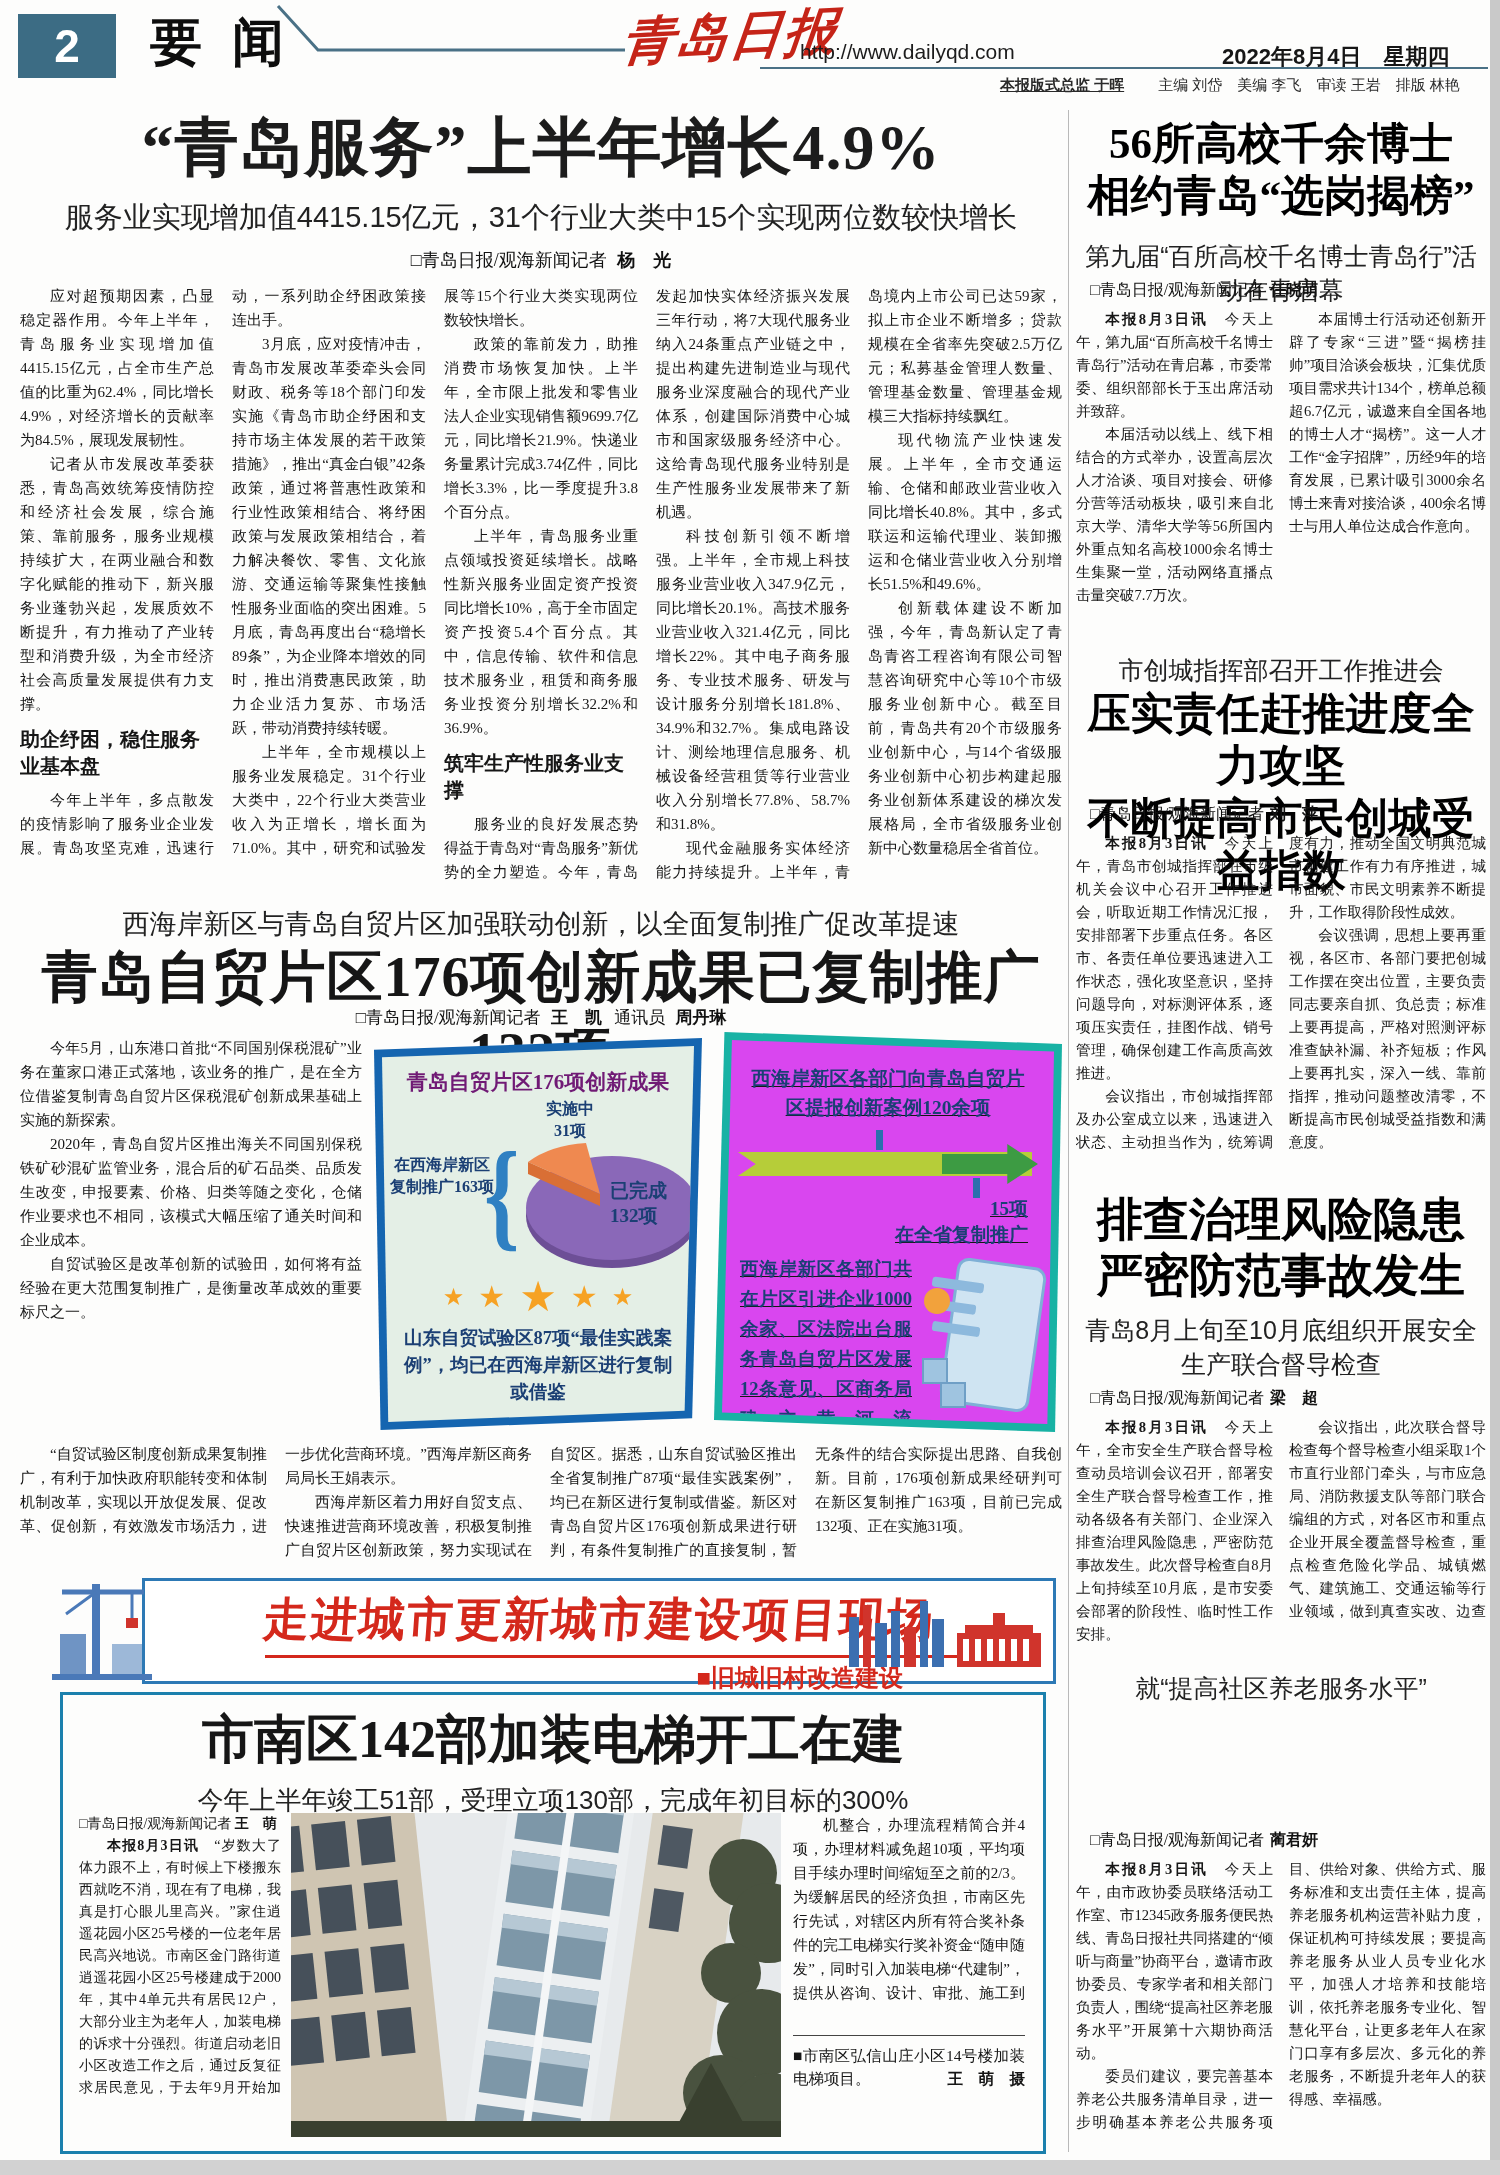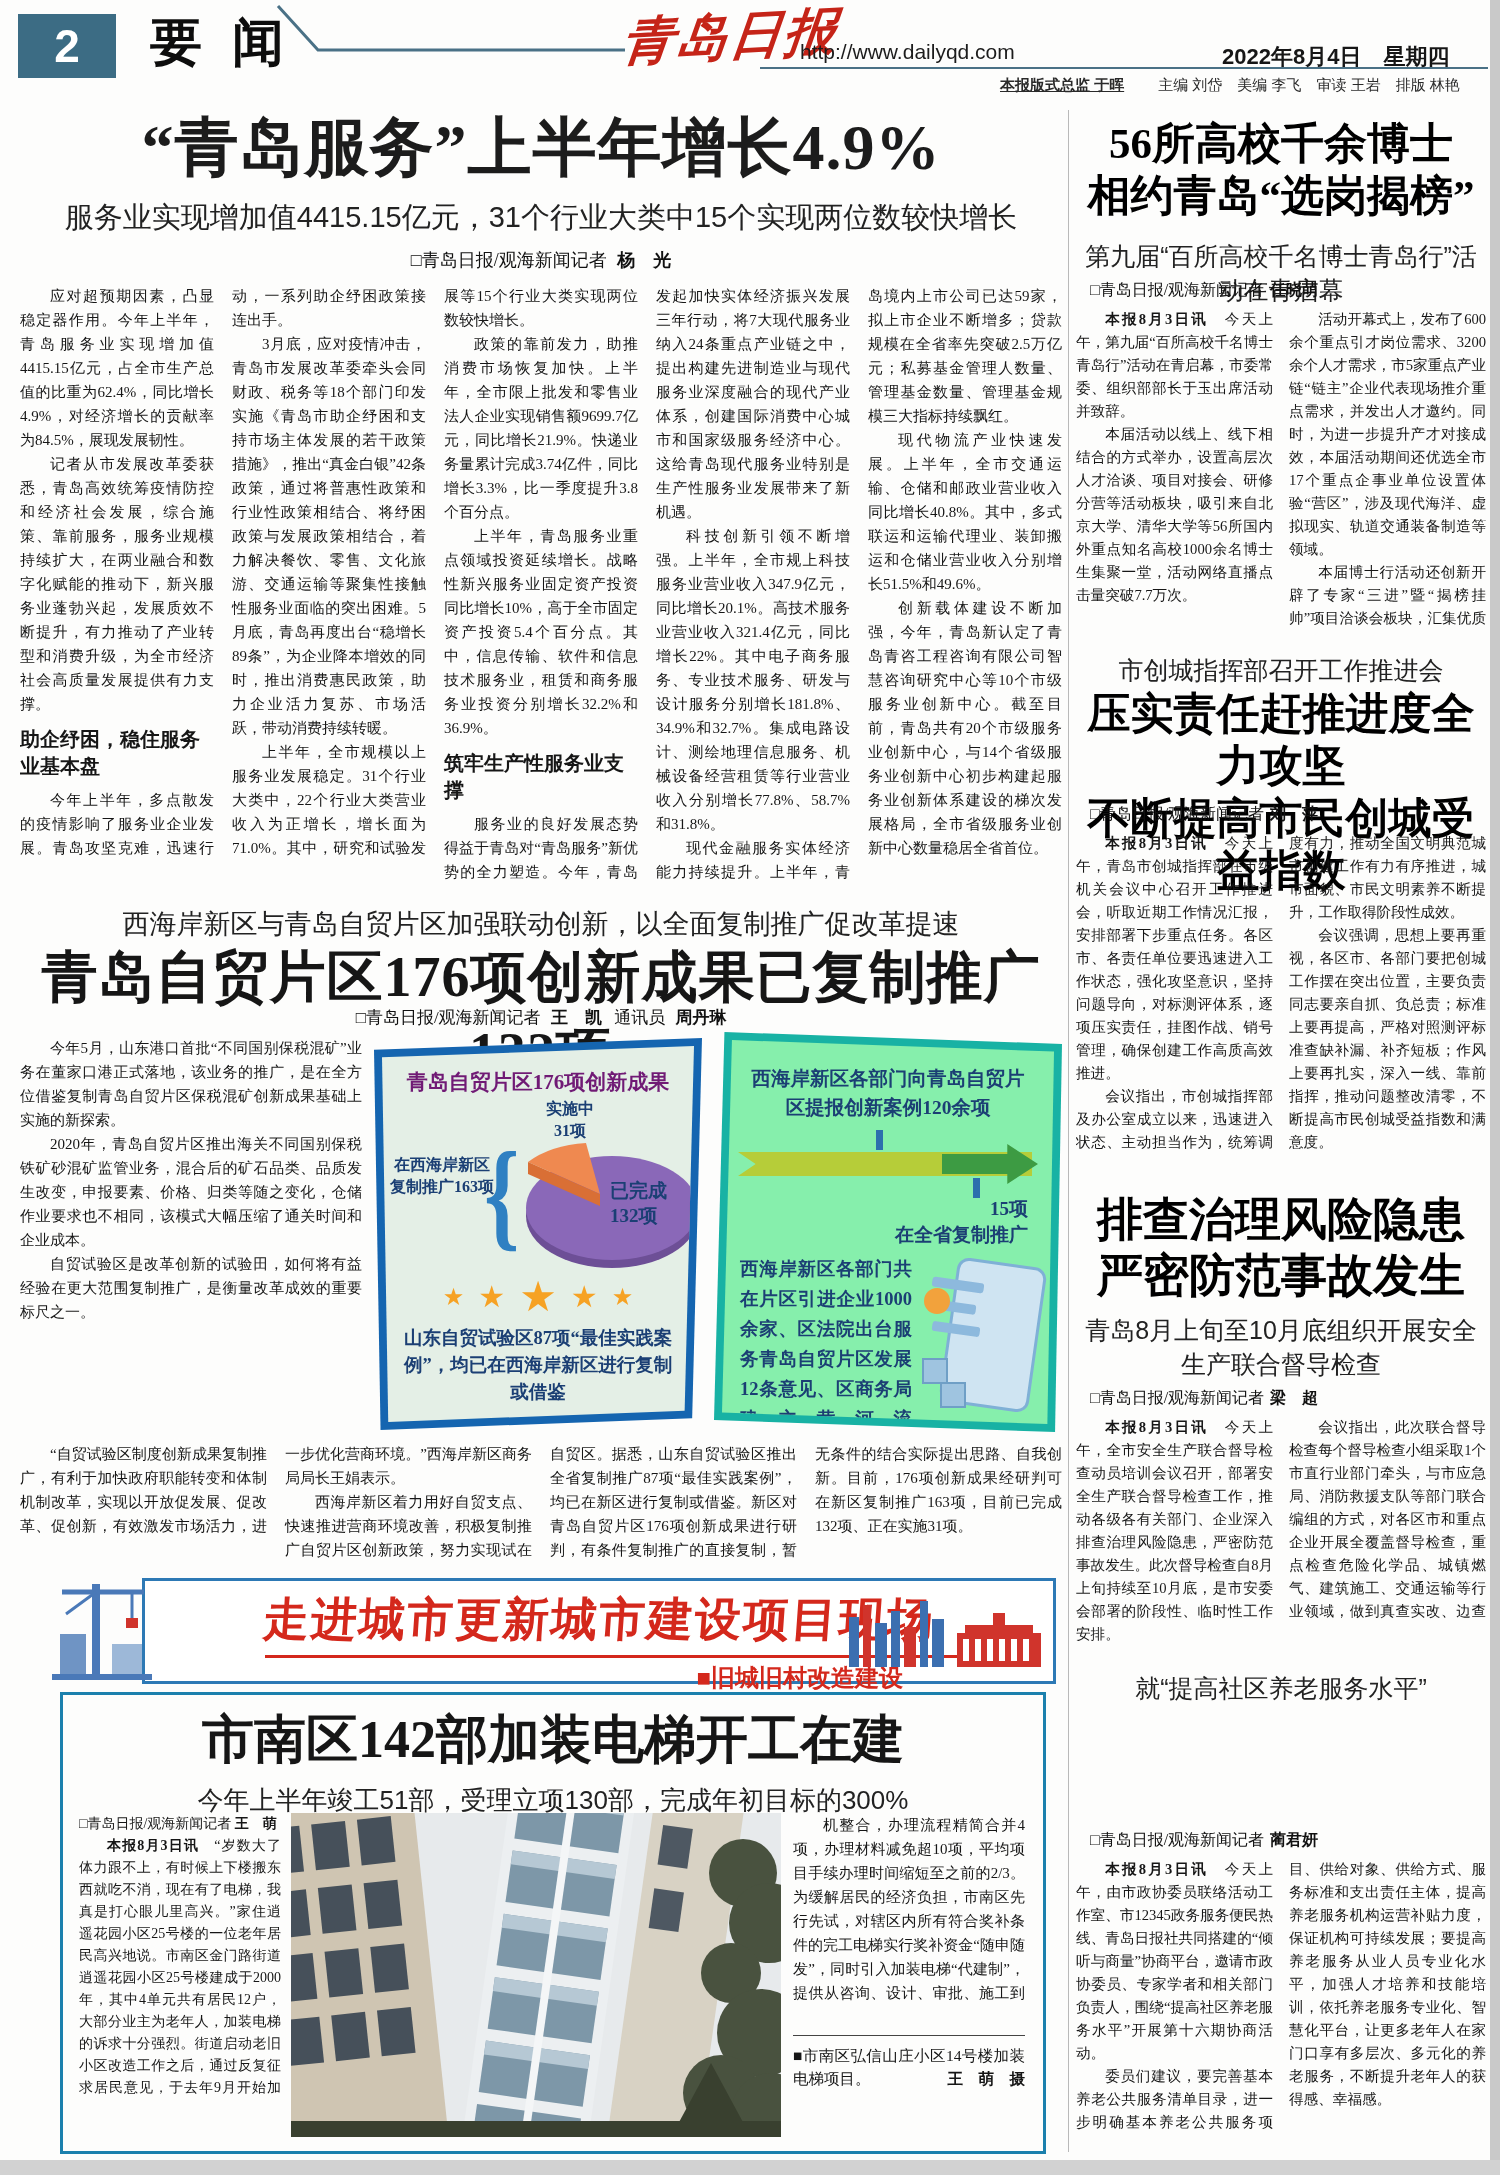--- a/index.html
+++ b/index.html
@@ -34,21 +34,21 @@
   .r-sub{font-family:"Liberation Sans",sans-serif;font-size:25px;line-height:1.35;color:#222;}
   .r-body{columns:2;column-gap:16px;}
   .r-body p{font-size:14.6px;line-height:23px;}
   
   .panel{position:absolute;top:0;}
   .panelL-outer{left:0;top:6px;width:328px;height:392px;background:#1565b0;
         clip-path:polygon(0 3%,100% 0,97% 97%,2% 100%);}
   .panelL-inner{position:absolute;inset:8px;background:#e4efe6;clip-path:polygon(0 3%,100% 0,97% 97%,2% 100%);}
   .panelR-outer{left:340px;top:0;width:348px;height:400px;background:#18b2a4;
         clip-path:polygon(3% 0,100% 3%,98% 100%,0 97%);}
-  .panelR-inner{position:absolute;inset:8px;background:#86efac;clip-path:polygon(3% 0,100% 3%,98% 100%,0 97%);}
+  .panelR-inner{position:absolute;inset:8px;background:#d946ef;clip-path:polygon(3% 0,100% 3%,98% 100%,0 97%);text-decoration:underline;}
   .ig-titleL{margin-top:22px;font-size:21px;font-weight:900;color:#701a75;text-align:center;}
   .navy{color:#1b3f74;font-weight:900;}
   .ig-label{font-size:16px;line-height:22px;white-space:pre-line;text-align:center;}
   .brace{position:absolute;left:96px;top:30px;font-size:120px;color:#2f80c2;transform:scaleX(.75);font-weight:bold;}
   .stars{display:flex;justify-content:center;align-items:center;gap:14px;color:#f6a224;margin-top:4px;}
   .ig-note{font-size:18.5px;line-height:27px;text-align:center;padding:4px 16px 0 16px;}
   .ig-titleR{padding:24px 20px 0 20px;font-size:19.5px;line-height:29px;text-align:center;}
   .ribbon{position:relative;height:66px;margin:8px 16px 0 16px;}
   .ribbon .bar{position:absolute;left:0;top:22px;right:6px;height:24px;background:#b6cd39;
         clip-path:polygon(0 0,100% 0,100% 100%,0 100%,6% 50%);}
@@ -313,21 +313,20 @@
     <div>56所高校千余博士</div>
     <div>相约青岛“选岗揭榜”</div>
   </div>
   <div class="abs r-sub c" style="left:1076px;top:240px;width:410px">第九届“百所高校千名博士青岛行”活动在青启幕</div>
   <div class="abs byline" style="left:1090px;top:280px;width:396px;font-size:16px">
     <span>□青岛日报/观海新闻记者</span><b>任晓萌</b>
   </div>
   <div class="abs flow r-body" style="left:1076px;top:308px;width:410px;height:330px">
       <p><b>本报8月3日讯　</b>今天上午，第九届“百所高校千名博士青岛行”活动在青启幕，市委常委、组织部部长于玉出席活动并致辞。</p>
       <p>本届活动以线上、线下相结合的方式举办，设置高层次人才洽谈、项目对接会、研修分营等活动板块，吸引来自北京大学、清华大学等56所国内外重点知名高校1000余名博士生集聚一堂，活动网络直播点击量突破7.7万次。</p>
-      <p>活动开幕式上，发布了600余个重点引才岗位需求、3200余个人才需求，市5家重点产业链“链主”企业代表现场推介重点需求，并发出人才邀约。同时，为进一步提升产才对接成效，本届活动期间还优选全市17个重点企事业单位设置体验“营区”，涉及现代海洋、虚拟现实、轨道交通装备制造等领域。</p>
       <p>本届博士行活动还创新开辟了专家“三进”暨“揭榜挂帅”项目洽谈会板块，汇集优质项目需求共计134个，榜单总额超6.7亿元，诚邀来自全国各地的博士人才“揭榜”。这一人才工作“金字招牌”，历经9年的培育发展，已累计吸引3000余名博士来青对接洽谈，400余名博士与用人单位达成合作意向。</p>
     </div>
 
   <div class="abs r-kicker c" style="left:1076px;top:654px;width:410px">市创城指挥部召开工作推进会</div>
   <div class="abs r-hl c" style="left:1076px;top:688px;width:410px">
     <div>压实责任赶推进度全力攻坚</div>
     <div>不断提高市民创城受益指数</div>
   </div>
   <div class="abs byline" style="left:1090px;top:804px;width:396px;font-size:16px">
     <span>□青岛日报/观海新闻记者</span><b>刘　萍</b>

